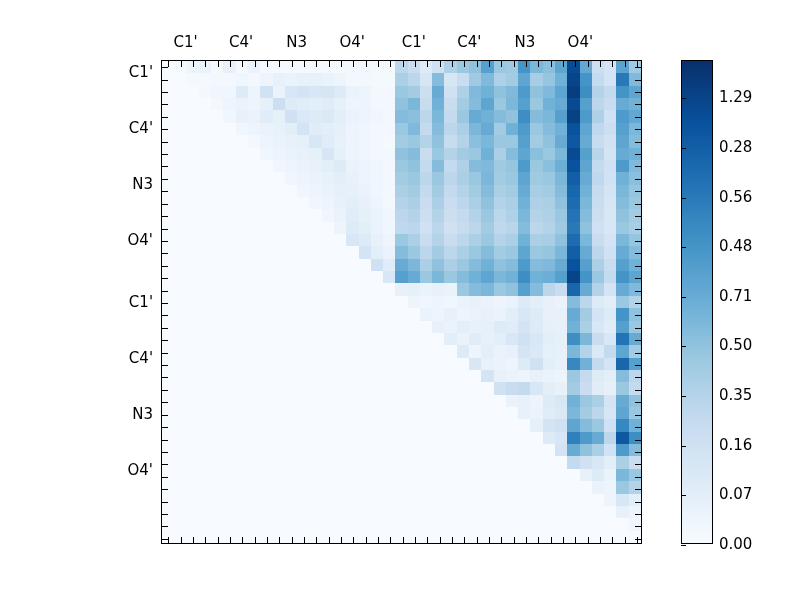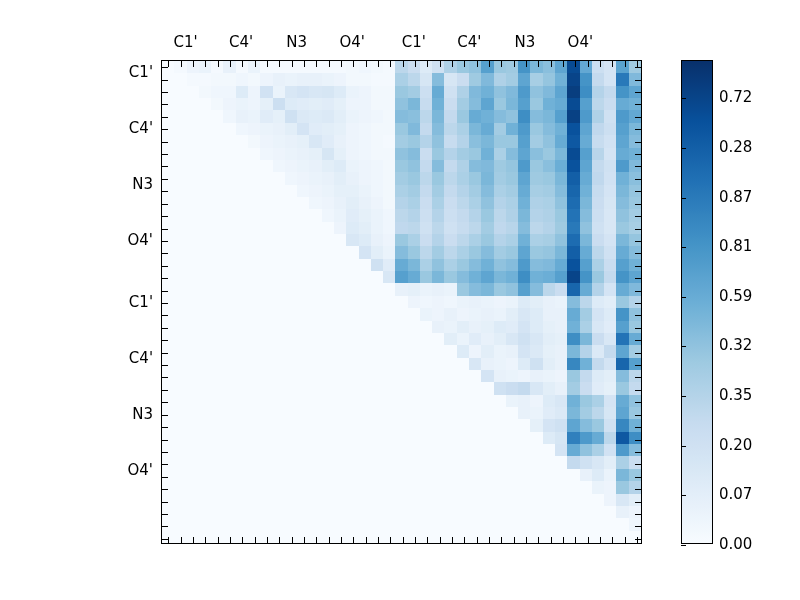--- a/index.html
+++ b/index.html
@@ -1774,23 +1774,23 @@
         <div class="ctick" style="top: 235.795px;"></div>
         <div class="ctick" style="top: 186.154px;"></div>
         <div class="ctick" style="top: 136.513px;"></div>
         <div class="ctick" style="top: 86.8718px;"></div>
         <div class="ctick" style="top: 37.2308px;"></div>
       </div>
   </div>
   <div id="cbar-labels">
       <div class="clab" style="top: 544px;">0.00</div>
       <div class="clab" style="top: 494.359px;">0.07</div>
-      <div class="clab" style="top: 444.718px;">0.20</div>
+      <div class="clab" style="top: 444.718px;">0.16</div>
       <div class="clab" style="top: 395.077px;">0.35</div>
-      <div class="clab" style="top: 345.436px;">0.32</div>
-      <div class="clab" style="top: 295.795px;">0.59</div>
-      <div class="clab" style="top: 246.154px;">0.81</div>
-      <div class="clab" style="top: 196.513px;">0.87</div>
+      <div class="clab" style="top: 345.436px;">0.50</div>
+      <div class="clab" style="top: 295.795px;">0.71</div>
+      <div class="clab" style="top: 246.154px;">0.48</div>
+      <div class="clab" style="top: 196.513px;">0.56</div>
       <div class="clab" style="top: 146.872px;">0.28</div>
-      <div class="clab" style="top: 97.2308px;">0.72</div>
+      <div class="clab" style="top: 97.2308px;">1.29</div>
     </div>
 
 </div>
 
 </body></html>

